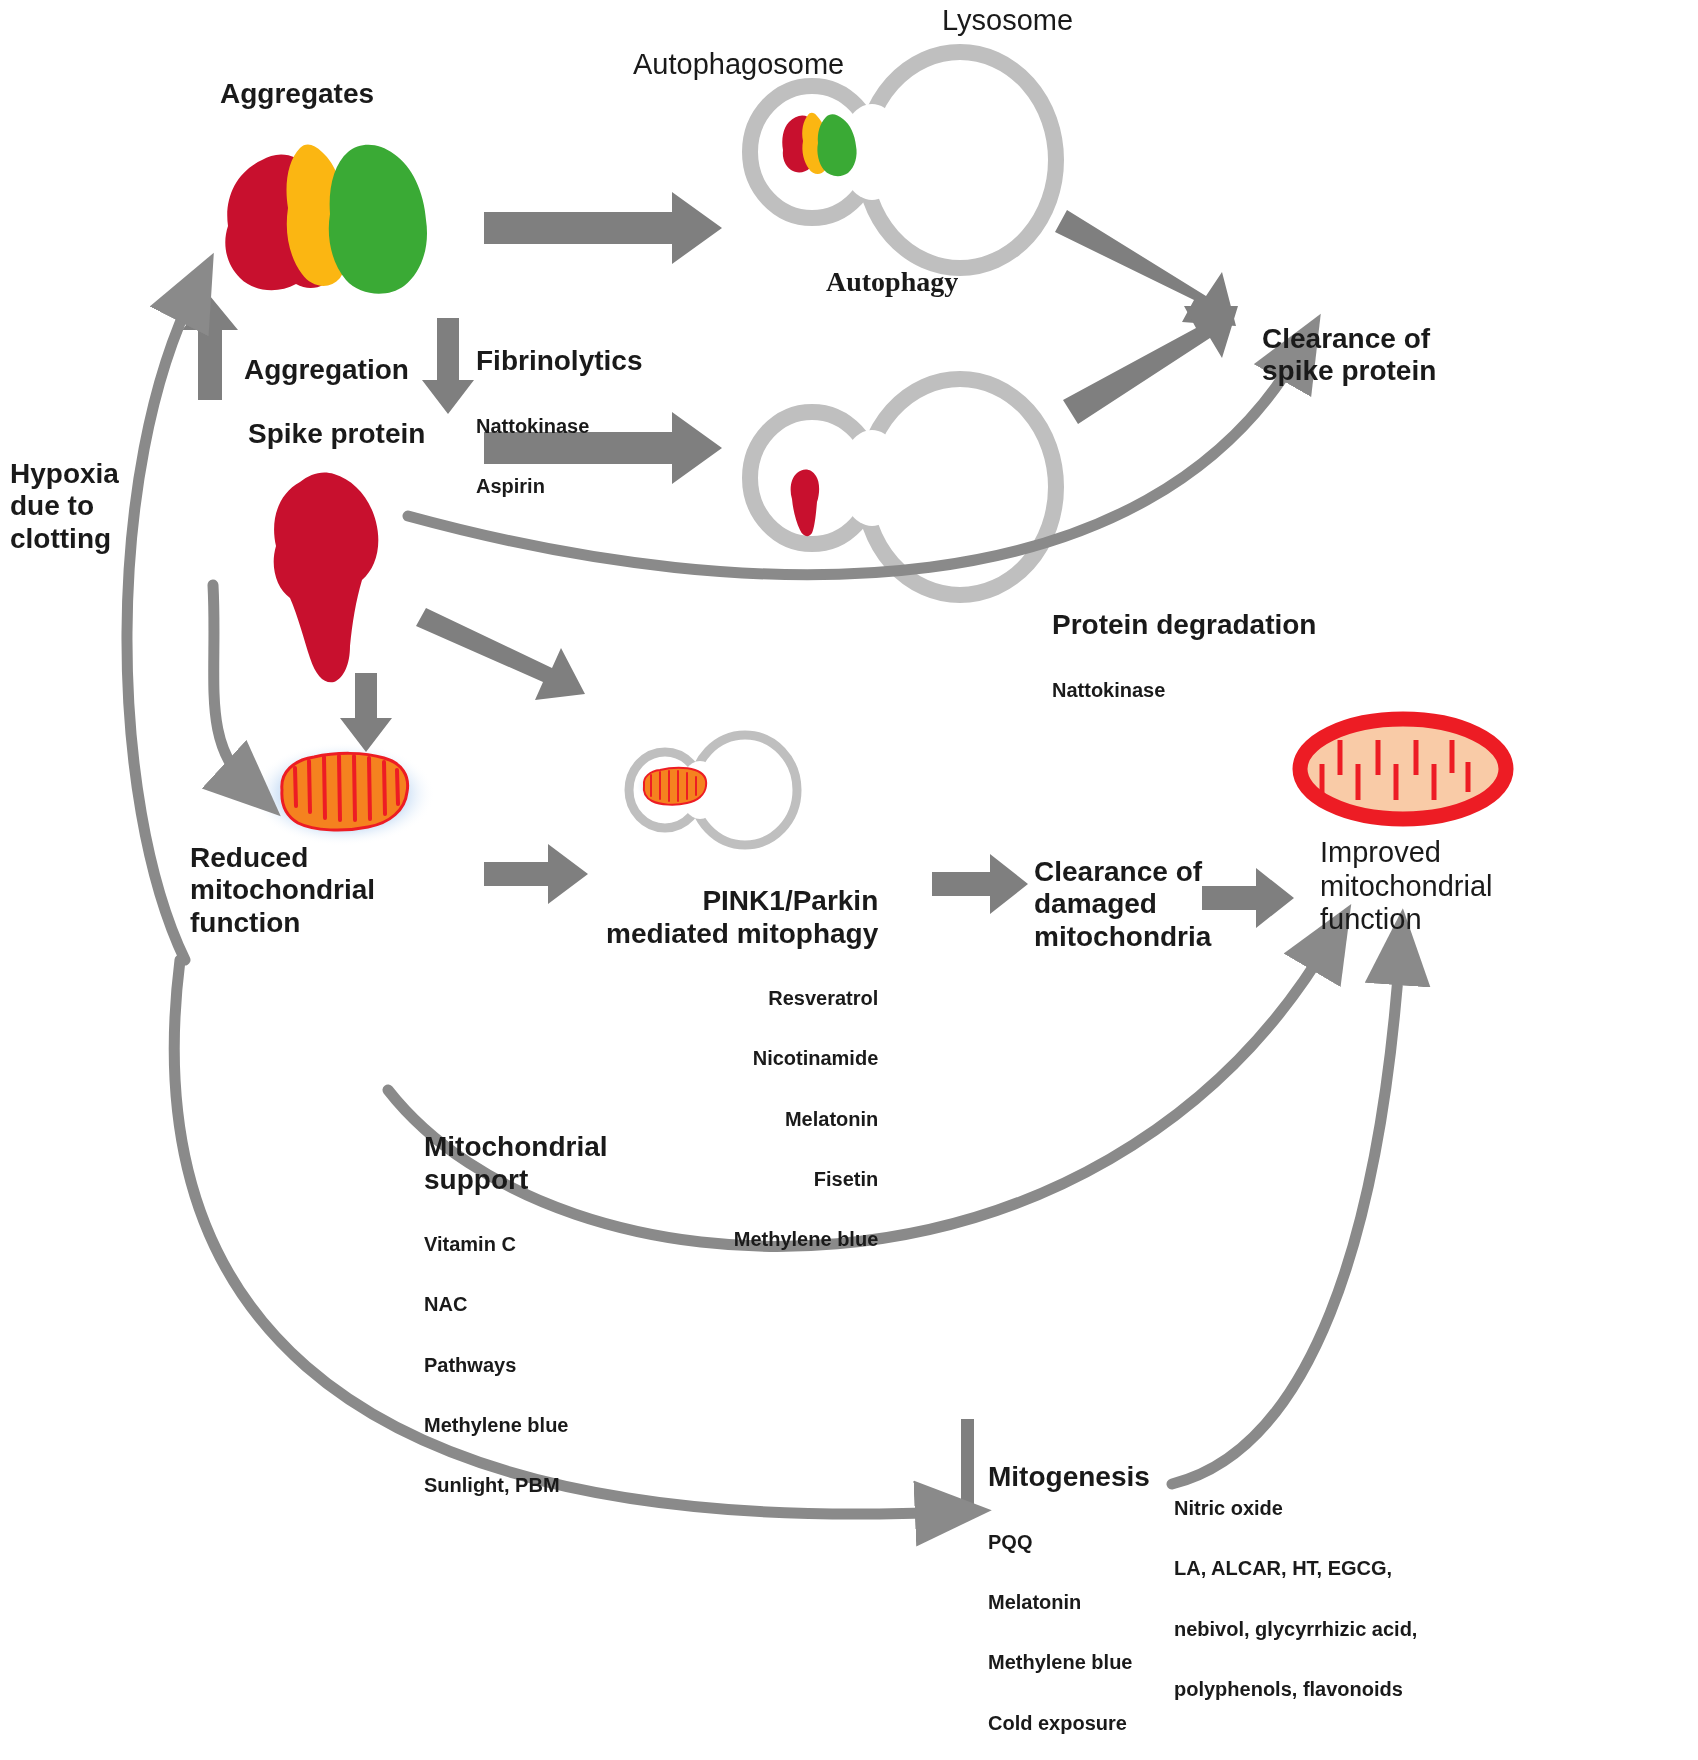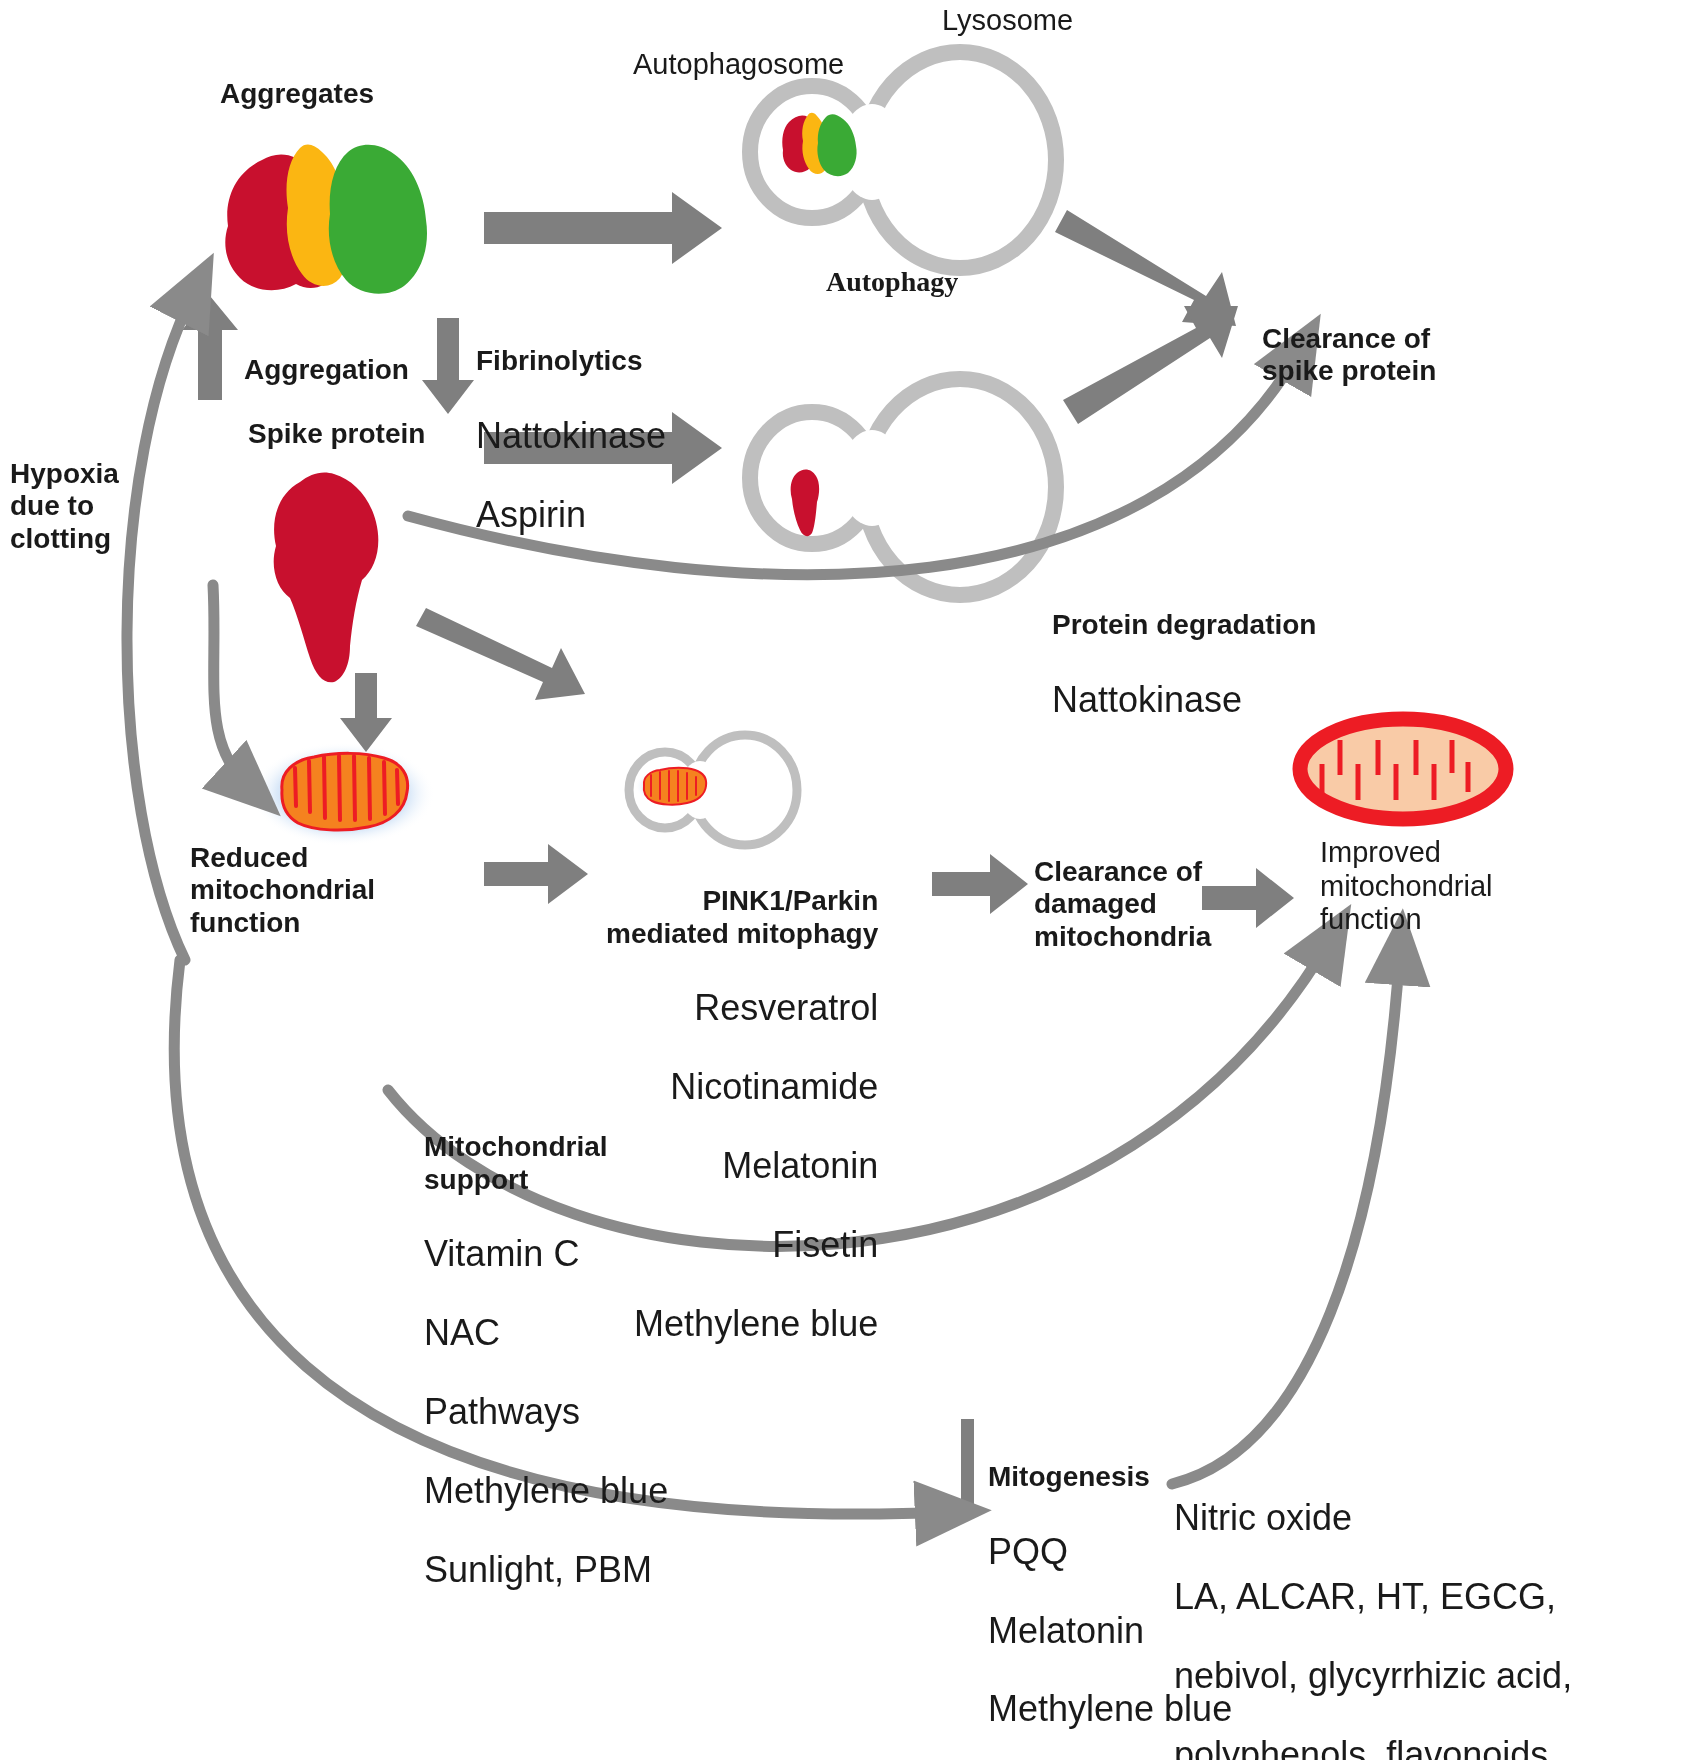--- a/index.html
+++ b/index.html
@@ -1,21 +1,21 @@
 <!DOCTYPE html>
 <html><head>
 <meta charset="utf-8">
 <style>
   html,body{margin:0;padding:0;background:#ffffff;}
   body{font-family:"Liberation Sans", sans-serif;color:#1a1a1a;}
   #fig{position:relative;width:1698px;height:1760px;background:#fff;overflow:hidden;}
   #svg-layer{position:absolute;left:0;top:0;width:1698px;height:1760px;}
   .lbl{position:absolute;line-height:1.16;white-space:pre;}
   .b24{font-size:28px;font-weight:bold;}
-  .n24{font-size:36px;font-weight:normal;}
+  .n24{font-size:20px;font-weight:bold;}
   .n26{font-size:29px;font-weight:normal;}
   .center{text-align:left;}
   .caption{position:absolute;left:0;top:1693px;width:1698px;text-align:center;
            font-family:"Liberation Serif", serif;font-size:25px;color:#111;}
   .caption .fignum{font-weight:bold;}
 </style>
 </head>
 <body>
 
 <div id="fig">

